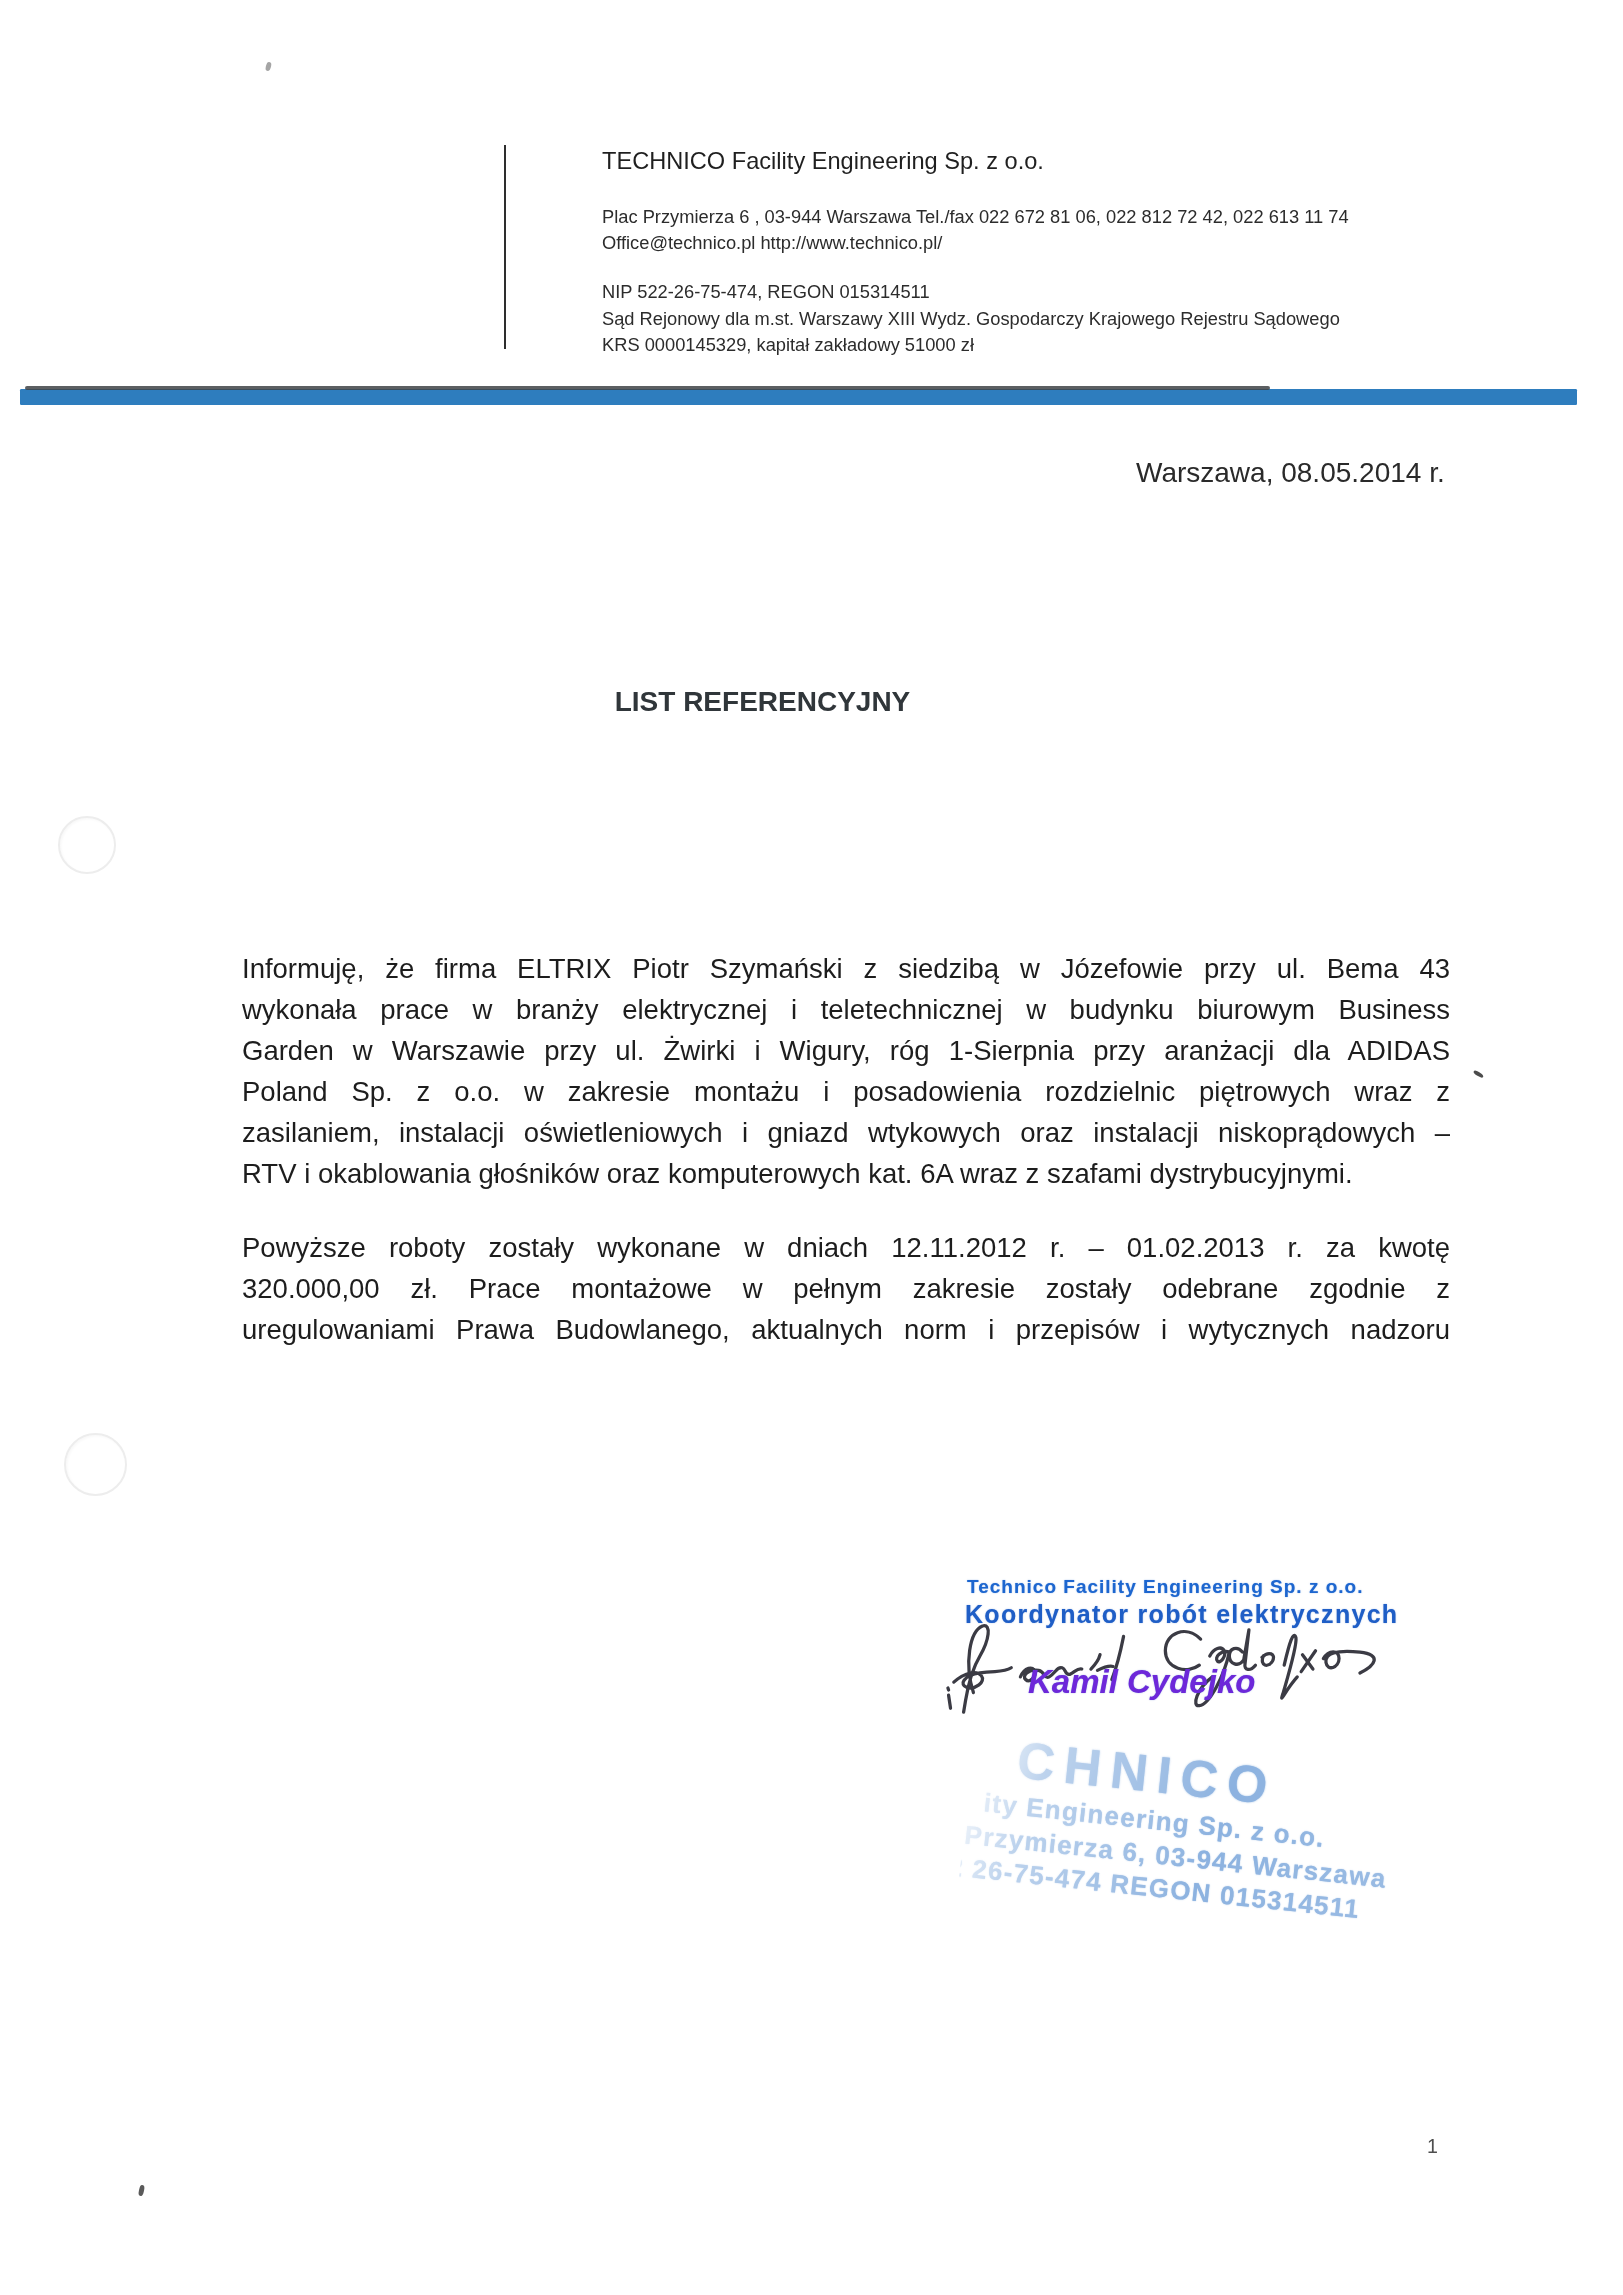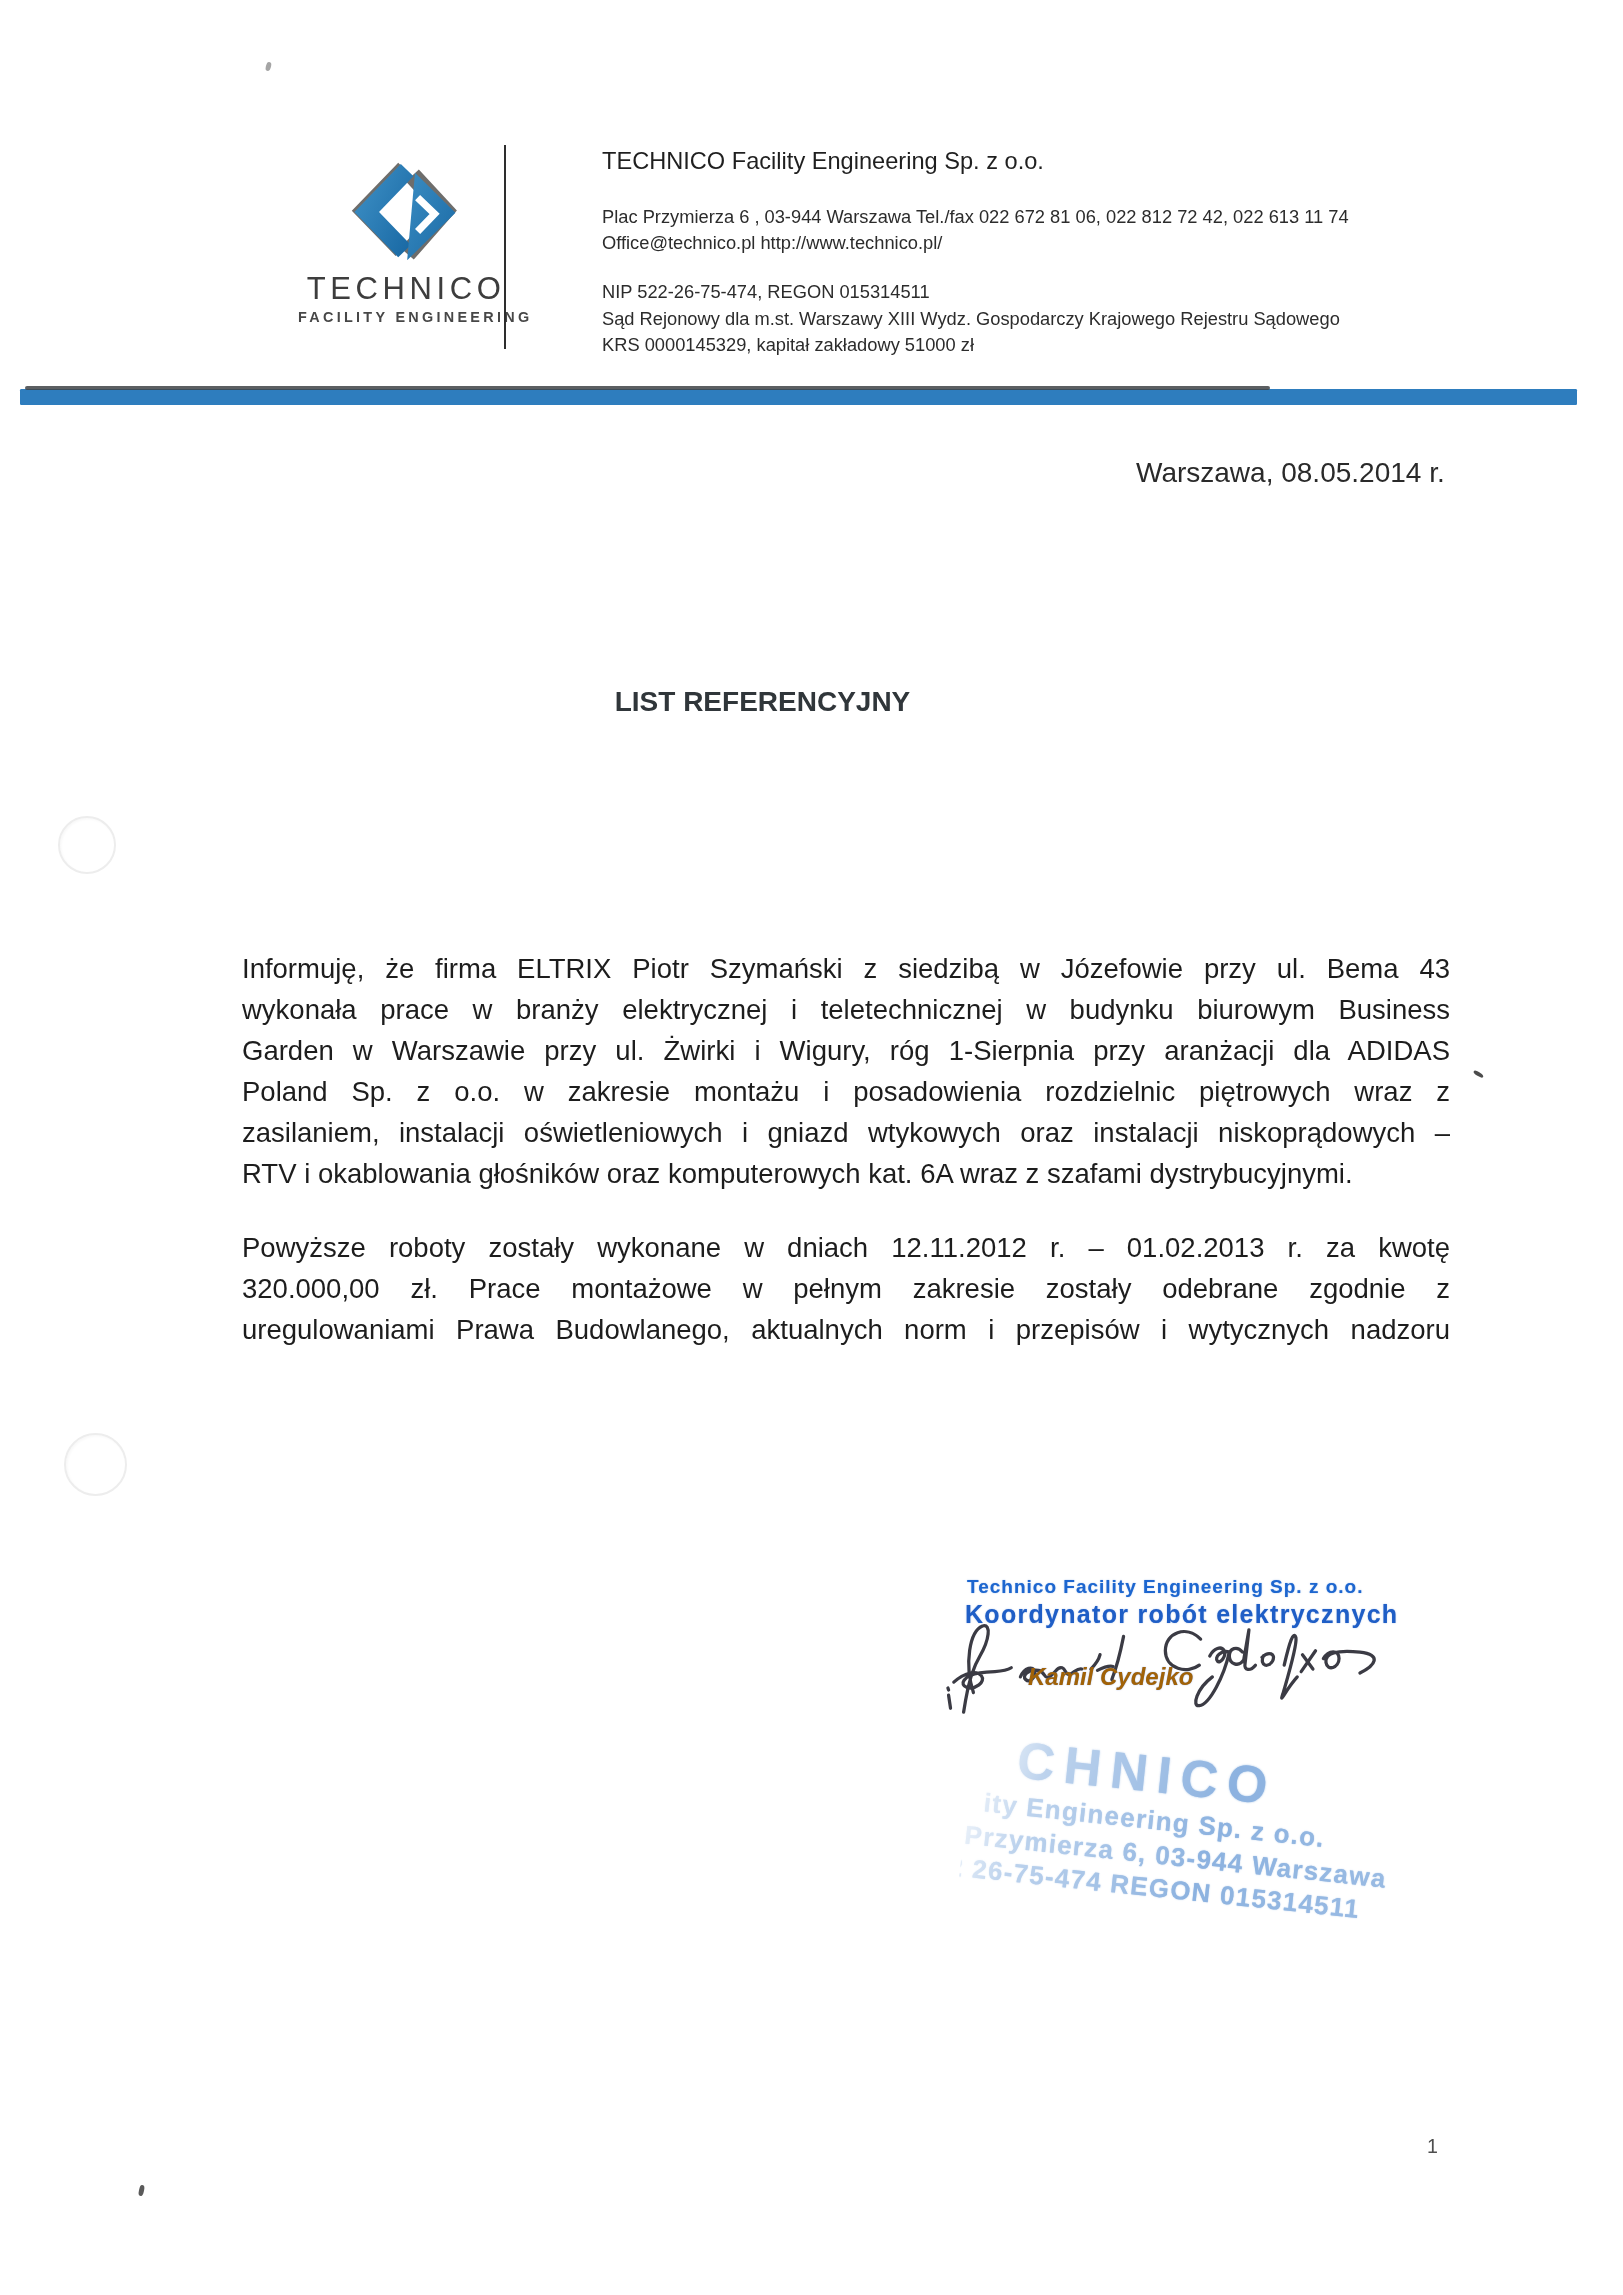--- a/index.html
+++ b/index.html
@@ -75,21 +75,21 @@
     text-shadow:0 0 1.3px rgba(29,102,207,.55);white-space:nowrap;
   }
   .sig-stamp-role{
     position:absolute;left:965px;top:1600px;
     font-size:25px;font-weight:700;color:#1f5ec6;letter-spacing:1.3px;
     text-shadow:0 0 1.3px rgba(31,94,198,.5);white-space:nowrap;
   }
   .sig-hand{position:absolute;left:939px;top:1609px;}
   .sig-printed{
     position:absolute;left:1028px;top:1663px;
-    font-size:24px;font-weight:700;font-style:italic;color:#a16207;
+    font-size:33px;font-weight:700;font-style:italic;color:#6d28d9;
     text-shadow:0 0 1.3px rgba(28,80,192,.5);white-space:nowrap;
   }
   
   .faded-stamp{
     position:absolute;left:975px;top:1725px;width:563px;
     transform:rotate(6deg);transform-origin:left top;
     color:#86aede;font-weight:700;
     -webkit-mask-image:linear-gradient(105deg, rgba(0,0,0,0) 0%, rgba(0,0,0,.55) 14%, rgba(0,0,0,.95) 45%, rgba(0,0,0,.75) 100%);
     mask-image:linear-gradient(105deg, rgba(0,0,0,0) 0%, rgba(0,0,0,.55) 14%, rgba(0,0,0,.95) 45%, rgba(0,0,0,.75) 100%);
   }
@@ -106,43 +106,20 @@
     position:absolute;left:1427px;top:2135px;font-size:19.6px;color:#4e4e4e;
   }
 </style>
 </head>
 <body>
 
 <div class="page">
 
   <div class="speck speck-top"></div>
 
-  <div class="logo-block">
-    <svg class="logo-svg" width="111" height="110" viewBox="0 0 170 168">
-      <defs>
-        <linearGradient id="lg" x1="0" y1="0" x2="1" y2="1">
-          <stop offset="0" stop-color="#3a8cc2"></stop>
-          <stop offset="1" stop-color="#1a6aa5"></stop>
-        </linearGradient>
-      </defs>
-
-      <g transform="translate(-4,-2)" stroke="#5f5e5c" fill="none" stroke-width="27" opacity="0.9">
-        <path d="M86 20 L24 84 L82 144"></path>
-        <path d="M98 30 L148 84 L90 150"></path>
-      </g>
-
-      <path d="M86 20 L24 84 L82 144" stroke="url(#lg)" fill="none" stroke-width="27"></path>
-
-      <path d="M98 24 L160 85 L86 158 Z" fill="url(#lg)"></path>
-
-      <path d="M102 62 L128 87 L102 114" stroke="#ffffff" fill="none" stroke-width="11"></path>
-    </svg>
-    <div class="logo-brand">TECHNICO</div>
-    <div class="logo-tagline">FACILITY ENGINEERING</div>
-  </div>
 
   <div class="header-rule"></div>
 
   <div class="head-co">TECHNICO Facility Engineering Sp. z o.o.</div>
   <div class="head-small hs1">Plac Przymierza 6 ,  03-944 Warszawa  Tel./fax  022 672 81 06, 022 812 72 42, 022 613 11 74</div>
   <div class="head-small hs2">Office@technico.pl  http://www.technico.pl/</div>
   <div class="head-small hs3">NIP 522-26-75-474, REGON 015314511</div>
   <div class="head-small hs4">Sąd  Rejonowy dla m.st. Warszawy XIII Wydz. Gospodarczy Krajowego Rejestru Sądowego</div>
   <div class="head-small hs5">KRS 0000145329, kapitał zakładowy 51000 zł</div>
 

